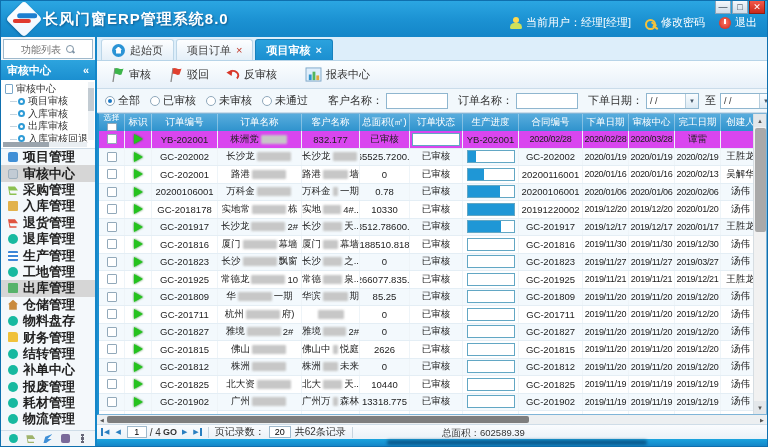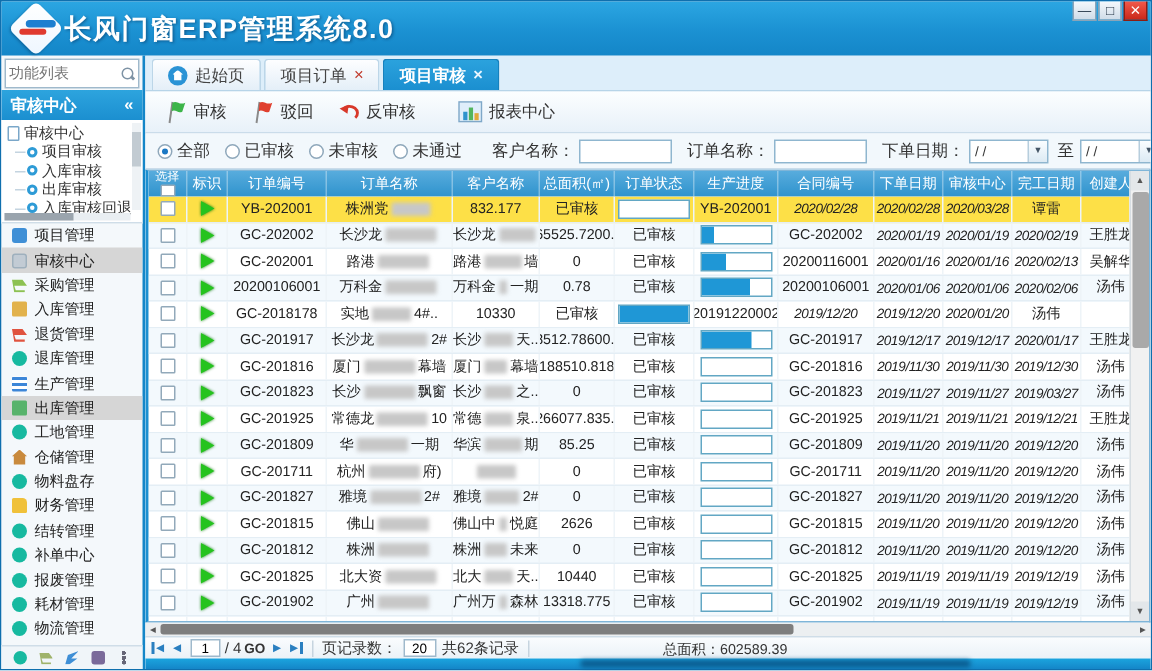--- a/index.html
+++ b/index.html
@@ -4,59 +4,59 @@
 <style>
   * { margin:0; padding:0; box-sizing:border-box; }
   html,body { width:768px; height:447px; overflow:hidden; font-family:"Liberation Sans","DejaVu Sans",sans-serif; }
   .app { width:768px; height:447px; display:flex; flex-direction:column; background:#eaf3fa; border:1px solid #0f6fae; }
 
   
   .titlebar { height:36px; background:linear-gradient(180deg,#2ba6e2 0%,#1b91d2 55%,#1486c8 100%); position:relative; display:flex; align-items:center; flex:none; }
   .logo { width:26px; height:26px; margin:0 6px 0 10px; background:linear-gradient(135deg,#ffffff 0%,#eef6ff 100%); transform:rotate(45deg); border-radius:4px; position:relative; box-shadow:0 1px 2px rgba(0,40,80,.4); overflow:hidden; }
   .logo::before { content:""; position:absolute; left:3px; top:6px; width:20px; height:5px; background:#1d7fd0; transform:rotate(-45deg); border-radius:3px; }
   .logo::after { content:""; position:absolute; left:4px; top:14px; width:18px; height:4px; background:#e03a2f; transform:rotate(-45deg); border-radius:3px; }
-  .apptitle { color:#fff; font-size:18px; font-weight:bold; letter-spacing:1px; text-shadow:1px 1px 2px rgba(0,30,70,.45); }
+  .apptitle { color:#fff; font-size:15px; font-weight:bold; letter-spacing:1px; text-shadow:1px 1px 2px rgba(0,30,70,.45); }
   .winctl { position:absolute; top:0; right:2px; display:flex; gap:1px; }
   .winbtn { width:16px; height:13px; font-size:9px; line-height:12px; text-align:center; color:#234; background:linear-gradient(180deg,#f4f8fc,#cfdce8); border:1px solid #8aa4b8; border-top:none; cursor:pointer; }
   .winbtn.close { background:linear-gradient(180deg,#f2594a,#c9281a); color:#fff; border-color:#8c1d12; font-weight:bold; }
   .userbar { position:absolute; right:10px; top:14px; display:flex; align-items:center; gap:14px; color:#fff; font-size:11px; }
   .userbar .seg { display:flex; align-items:center; gap:4px; cursor:pointer; }
   .uicon { width:12px; height:12px; position:relative; display:inline-block; }
   .uicon.person::before { content:""; position:absolute; left:3px; top:0; width:6px; height:6px; border-radius:50%; background:#ffd94d; }
   .uicon.person::after { content:""; position:absolute; left:0; top:6px; width:12px; height:6px; border-radius:6px 6px 2px 2px; background:#cfe159; }
   .uicon.key::before { content:""; position:absolute; left:0; top:2px; width:7px; height:7px; border:2px solid #f5c33b; border-radius:50%; }
   .uicon.key::after { content:""; position:absolute; left:6px; top:6px; width:6px; height:2px; background:#f5c33b; box-shadow:3px 2px 0 -0px #f5c33b; transform:rotate(35deg); }
   .uicon.power { border-radius:50%; background:radial-gradient(circle at 50% 45%,#ff7a6a,#c91f10); }
   .uicon.power::before { content:""; position:absolute; left:5px; top:2px; width:2px; height:5px; background:#fff; }
 
   
   .bodyrow { flex:1; display:flex; min-height:0; }
 
   
   .sidebar { width:96px; flex:none; background:#f4f8fb; border-right:2px solid #1486c8; display:flex; flex-direction:column; }
-  .side-search { height:20px; margin:2px 2px 1px 2px; background:#fff; border:1px solid #9fb9cc; display:flex; align-items:center; padding:0 2px; }
+  .side-search { height:20px; margin:2px 2px 1px 2px; background:#fff; border:1px solid #9fb9cc; display:flex; align-items:center; padding:0 17px; }
   .side-search input { flex:1; min-width:0; border:none; outline:none; font-size:10px; color:#8a97a3; background:transparent; font-family:inherit; }
   .mag { width:9px; height:9px; position:relative; flex:none; }
   .mag::before { content:""; position:absolute; left:0; top:0; width:6px; height:6px; border:1.5px solid #7e93a5; border-radius:50%; }
   .mag::after { content:""; position:absolute; left:6px; top:6px; width:3px; height:1.5px; background:#7e93a5; transform:rotate(45deg); }
   .side-head { height:20px; background:linear-gradient(180deg,#2da4de,#1b8fd0); color:#fff; font-size:11px; font-weight:bold; display:flex; align-items:center; padding:0 6px; }
   .side-head .chev { margin-left:auto; font-size:11px; cursor:pointer; }
   .tree { height:69px; background:#fff; border-bottom:1px solid #cfdde8; position:relative; padding:2px 0 0 4px; overflow:hidden; }
   .tree-root { font-size:10px; color:#333; display:flex; align-items:center; gap:3px; height:13px; }
   .tdoc { width:8px; height:10px; background:#fff; border:1px solid #7aa7c9; border-radius:1px; flex:none; }
   .tree-item { font-size:10px; color:#333; display:flex; align-items:center; gap:3px; height:12.5px; padding-left:13px; position:relative; cursor:pointer; }
   .tree-item::before { content:""; position:absolute; left:5px; top:50%; width:7px; height:1px; background:#c4d4e0; }
   .tdot { width:7px; height:7px; border-radius:50%; background:#fff; border:2px solid #2e9bd6; flex:none; }
   .tree-hscroll { position:absolute; left:2px; right:8px; bottom:1px; height:5px; background:#e9eef2; }
   .tree-hscroll .thumb { width:55%; height:100%; background:#9aa4ad; }
   .tree-vline { position:absolute; right:1px; top:2px; bottom:8px; width:6px; background:#eef2f5; }
   .tree-vline .vthumb { width:100%; height:40%; background:#c2cbd2; margin-top:6px; }
 
   .side-menu { flex:1; overflow:hidden; }
-  .menu-item { height:16.4px; display:flex; align-items:center; gap:5px; padding:0 4px 0 7px; font-size:10px; color:#222; font-weight:normal; cursor:pointer; }
+  .menu-item { height:16.4px; display:flex; align-items:center; gap:5px; padding:0 4px 0 7px; font-size:13px; color:#222; font-weight:bold; cursor:pointer; }
   .menu-item.sel { background:#d6d6d6; }
   .mic { width:10px; height:10px; flex:none; display:inline-block; }
   .mic.dot-teal { border-radius:50%; background:#17b9a0; }
   .mic.doc-blue { background:#3f8fd6; border-radius:2px; }
   .mic.doc-gray { background:#c2cbd4; border-radius:2px; border:1px solid #9fb0bd; }
   .mic.cart-green { background:#8cc152; clip-path:polygon(0 15%,70% 15%,100% 55%,15% 55%,25% 85%,85% 85%,85% 100%,15% 100%); }
   .mic.cart-red { background:#e0533f; clip-path:polygon(0 15%,70% 15%,100% 55%,15% 55%,25% 85%,85% 85%,85% 100%,15% 100%); }
   .mic.box-amber { background:#e2b24c; border-radius:1px; }
   .mic.box-green { background:#57b36b; border-radius:1px; }
   .mic.bars-blue { background:repeating-linear-gradient(180deg,#3c86d8 0 2px,#fff 2px 4px); border-radius:1px; }
@@ -100,23 +100,23 @@
   
   .gridwrap { flex:1; min-height:0; display:flex; border:1px solid #7fb5d8; border-left:2px solid #1b8fd0; margin-left:0; position:relative; background:#fff; overflow:hidden; }
   .gridmain { flex:1; min-width:0; display:flex; flex-direction:column; }
   .cols { display:grid; grid-template-columns:26px 27px 66px 84px 58px 50px 53px 56px 64px 46px 46px 46px 40px; }
   .thead { height:17px; flex:none; background:linear-gradient(180deg,#58acdd,#2f93cd); }
   .th { color:#fff; font-size:9.5px; display:flex; align-items:center; justify-content:center; border-right:1px solid rgba(255,255,255,.35); overflow:hidden; white-space:nowrap; }
   .th.sel { flex-direction:column; justify-content:center; font-size:8px; line-height:8px; gap:1px; }
   .tbody { flex:1; overflow:hidden; }
   .row { height:17.5px; border-bottom:1px solid #e4eef5; cursor:pointer; }
   .row.alt { background:#f3f9fd; }
-  .row.sel { background:#fde047; }
+  .row.sel { background:#d946ef; }
   .cell { font-size:9.5px; color:#222; display:flex; align-items:center; justify-content:center; overflow:hidden; white-space:nowrap; border-right:1px solid #eef4f8; }
-  .cell.date { font-size:9px; letter-spacing:-0.3px;font-style:italic; }
+  .cell.date { font-size:9px; letter-spacing:-0.3px; }
   .cbx { width:10px; height:10px; border:1px solid #92a9ba; background:#fff; border-radius:1px; }
   .tri { width:0; height:0; border-left:9px solid #25c31e; border-top:5.5px solid transparent; border-bottom:5.5px solid transparent; filter:drop-shadow(0 0 1px #0b7d08); }
   .redact { display:inline-block; height:9px; background:#c7c7c7; border-radius:1px; filter:blur(1.3px); margin:0 2px; vertical-align:middle; }
   .rd-n { width:34px; } .rd-c { width:26px; }
   .pbox { width:48px; height:13px; border:1px solid #62a7c4; background:#fff; overflow:hidden; }
   .pfill { height:100%; background:#1f97d6; }
 
   .vscroll { width:13px; flex:none; background:#f1f1f1; border-left:1px solid #d6dde2; display:flex; flex-direction:column; align-items:center; }
   .varrow { width:13px; height:13px; font-size:6px; color:#555; display:flex; align-items:center; justify-content:center; background:#e3e7ea; cursor:pointer; }
   .vthumb2 { width:11px; height:104px; background:#a9a9a9; border-radius:2px; margin-top:1px; cursor:grab; }
@@ -147,20 +147,34 @@
 
 <div class="app">
 
   <div class="titlebar">
     <div class="logo"></div>
     <div class="apptitle">长风门窗ERP管理系统8.0</div>
     <div class="winctl">
       <div class="winbtn">—</div>
       <div class="winbtn">□</div>
       <div class="winbtn close">✕</div>
+    </div>
+    <div class="userbar">
+      <div class="seg">
+        <span class="uicon person"></span>
+        <span>当前用户：经理[经理]</span>
+      </div>
+      <div class="seg">
+        <span class="uicon key"></span>
+        <span>修改密码</span>
+      </div>
+      <div class="seg">
+        <span class="uicon power"></span>
+        <span>退出</span>
+      </div>
     </div>
   </div>
 
   <div class="bodyrow">
 
     <aside class="sidebar">
       <div class="side-search">
         <input placeholder="功能列表" style="">
         <span class="mag"></span>
       </div>
@@ -220,27 +234,27 @@
             <span>退货管理</span>
           </div>
           <div class="menu-item">
             <span class="mic dot-teal"></span>
             <span>退库管理</span>
           </div>
           <div class="menu-item">
             <span class="mic bars-blue"></span>
             <span>生产管理</span>
           </div>
+          <div class="menu-item">
+            <span class="mic dot-teal"></span>
+            <span>工地管理</span>
+          </div>
           <div class="menu-item sel">
             <span class="mic box-green"></span>
             <span>出库管理</span>
-          </div>
-          <div class="menu-item">
-            <span class="mic dot-teal"></span>
-            <span>工地管理</span>
           </div>
           <div class="menu-item">
             <span class="mic home-amber"></span>
             <span>仓储管理</span>
           </div>
           <div class="menu-item">
             <span class="mic dot-teal"></span>
             <span>物料盘存</span>
           </div>
           <div class="menu-item">
@@ -506,20 +520,21 @@
                 <div class="cell">汤伟</div>
               </div>
               <div class="row cols">
                 <div class="cell">
                   <span class="cbx"></span>
                 </div>
                 <div class="cell">
                   <span class="tri"></span>
                 </div>
                 <div class="cell">GC-2018178</div>
+                <div class="cell">实地常<span class="redact rd-n"></span>栋</div>
                 <div class="cell">实地<span class="redact rd-c"></span>4#..</div>
                 <div class="cell">10330</div>
                 <div class="cell">已审核</div>
                 <div class="cell">
                   <span class="pbox">
                     <span class="pfill" style="width: 100%; display: block;"></span>
                   </span>
                 </div>
                 <div class="cell">20191220002</div>
                 <div class="cell date">2019/12/20</div>

